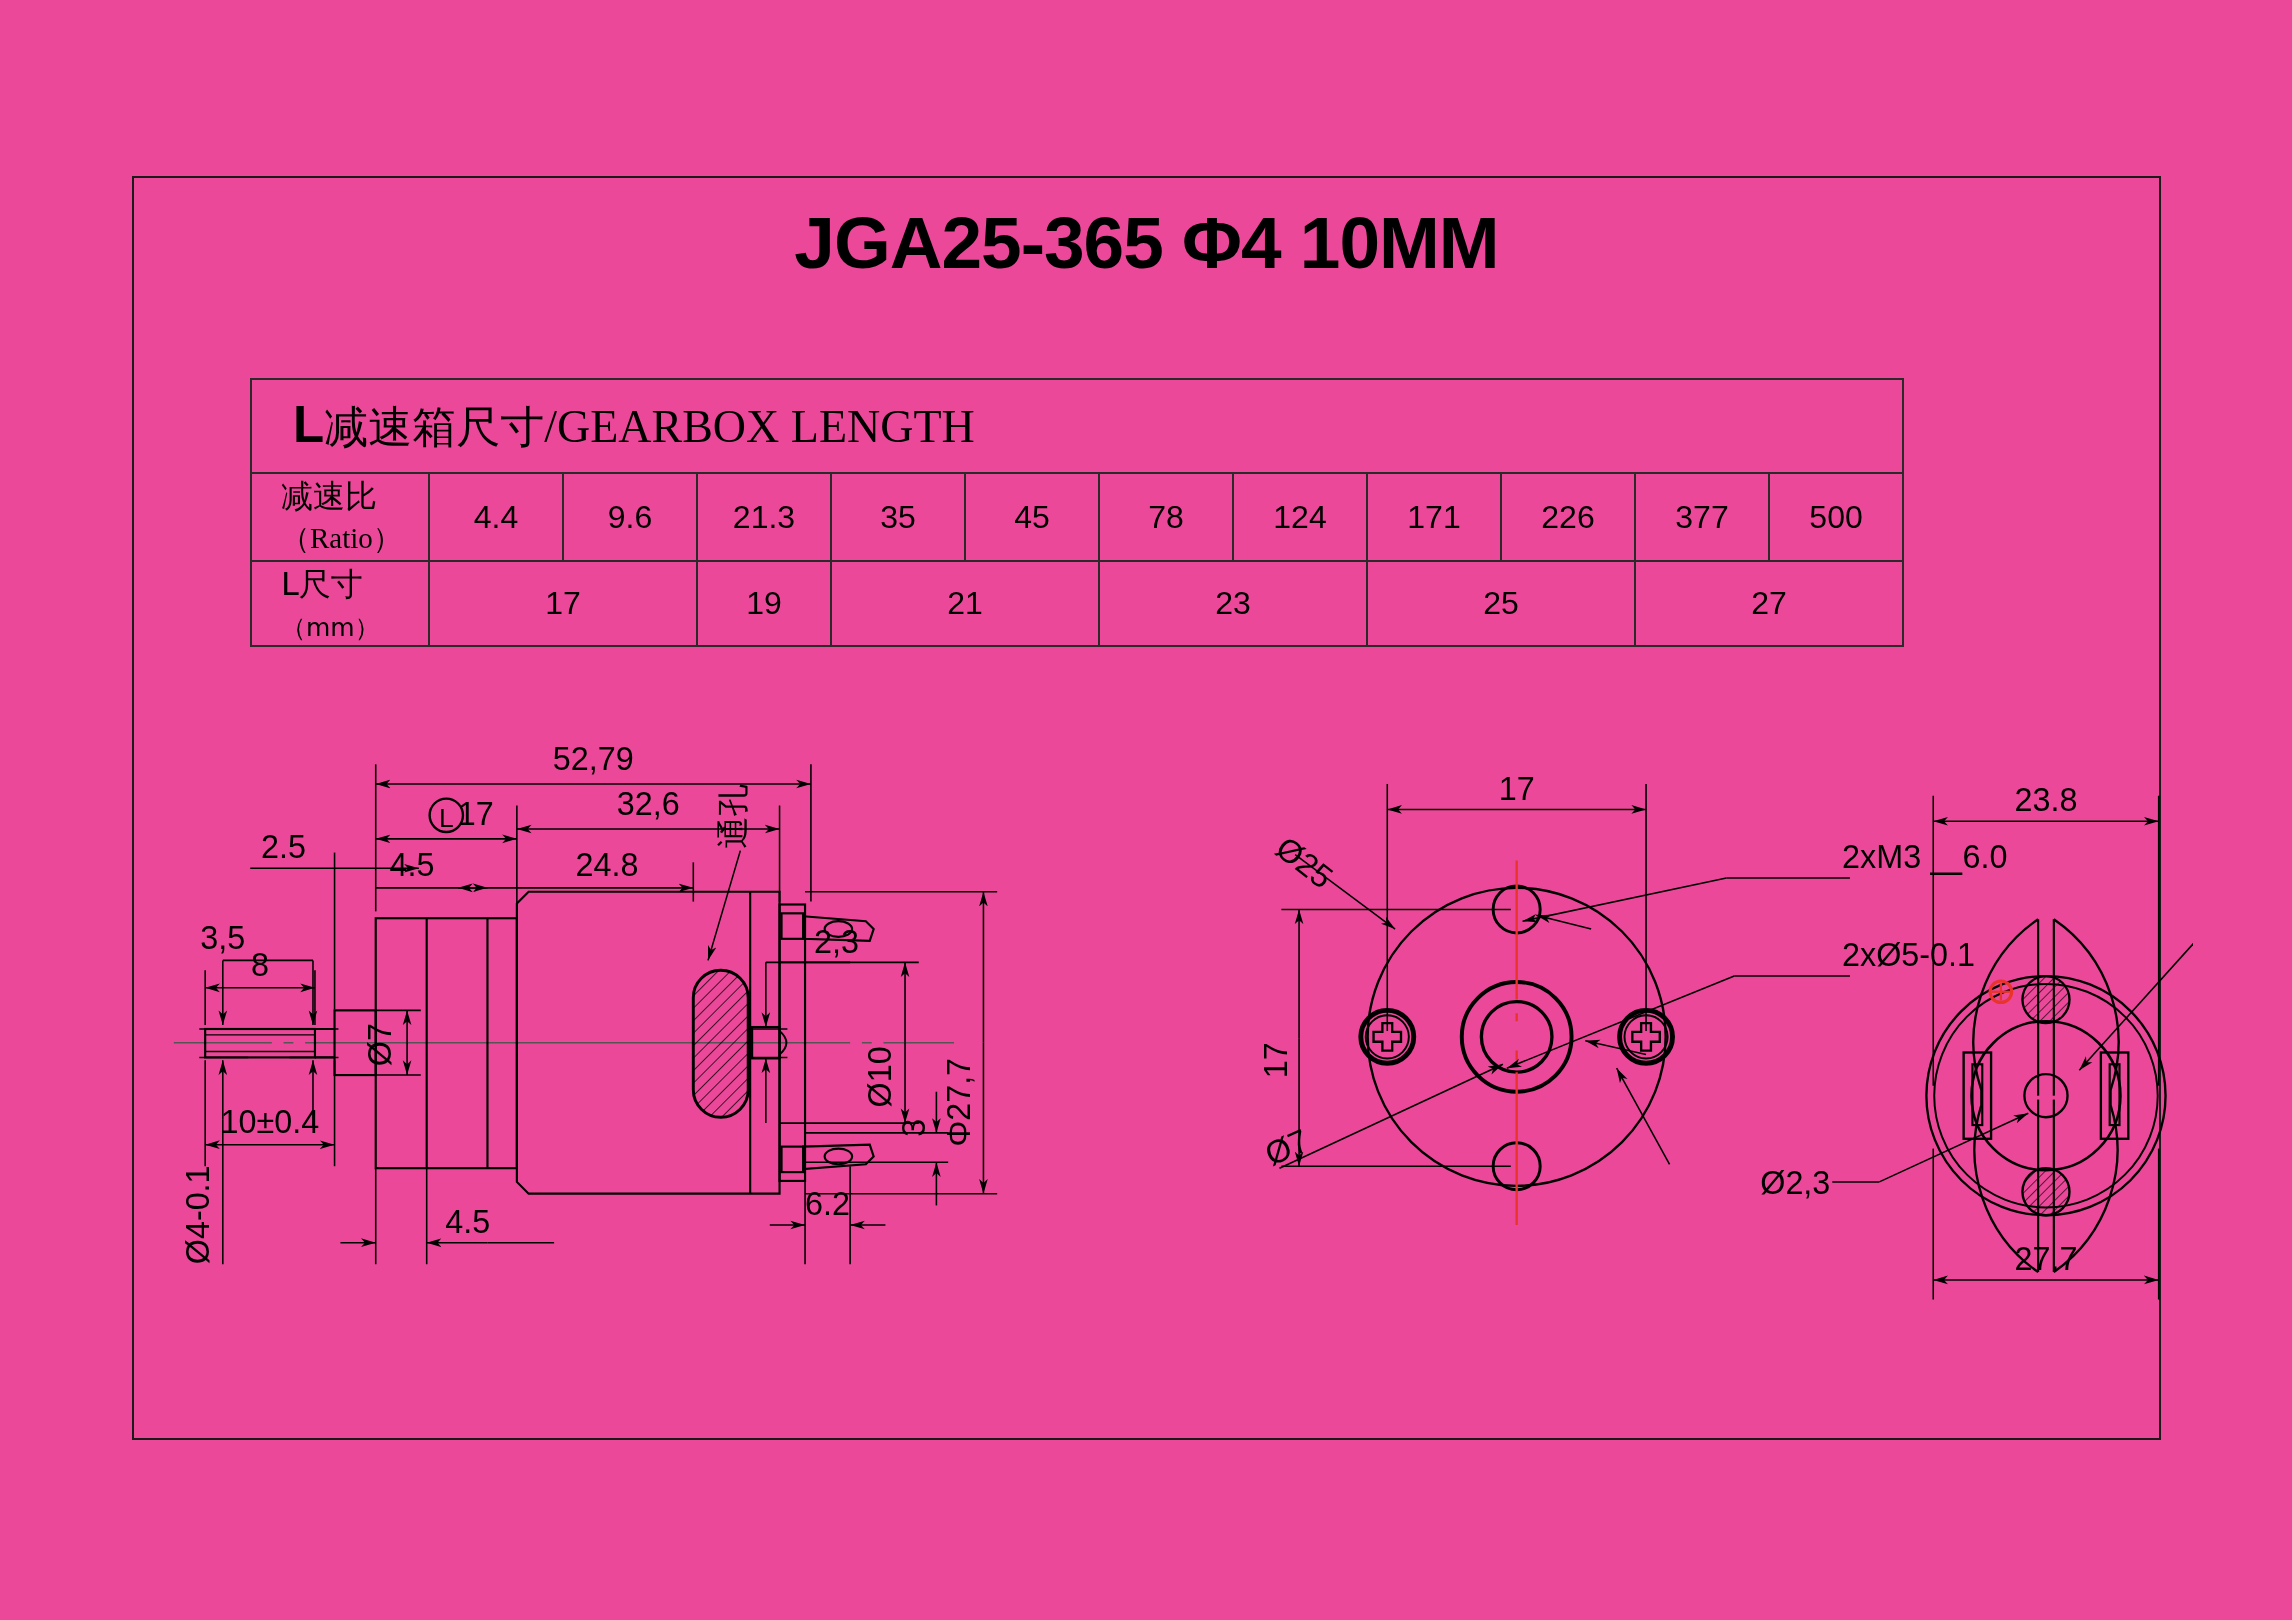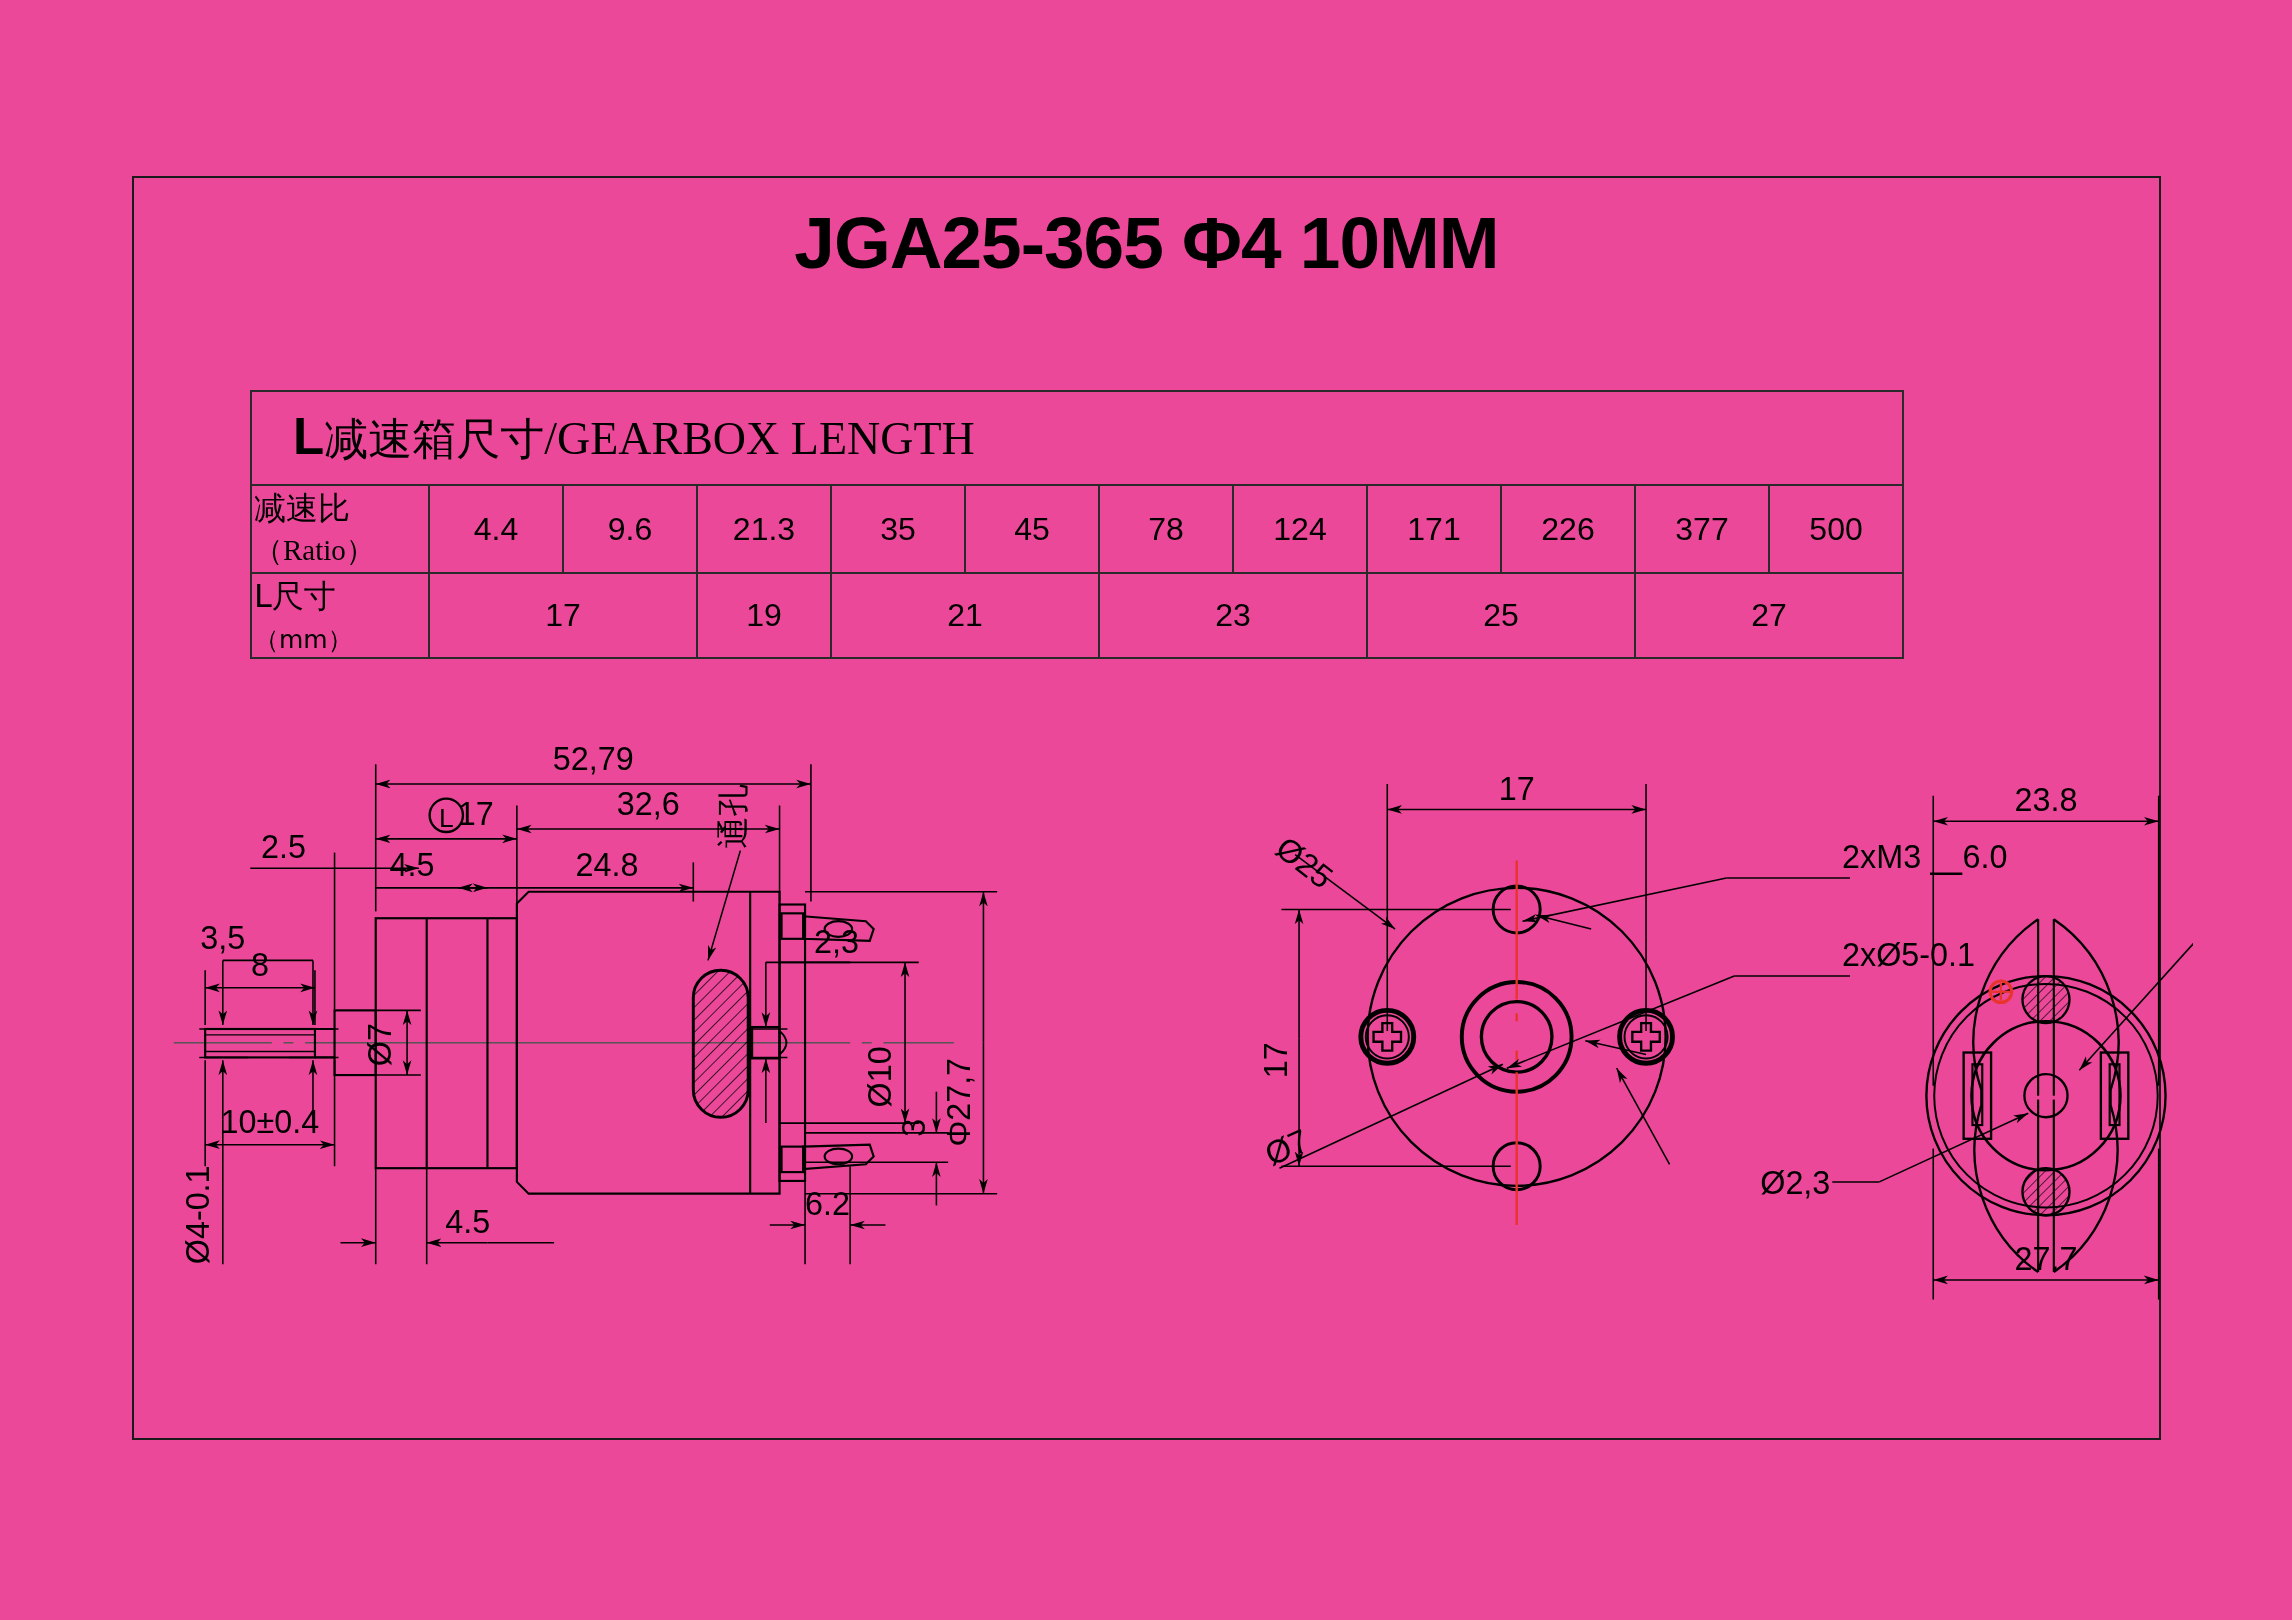--- a/index.html
+++ b/index.html
@@ -2,25 +2,25 @@
 <html><head>
 <meta charset="utf-8">
 <style>
   html,body{margin:0;padding:0;background:#fff;}
   body{width:2293px;height:1620px;font-family:"Liberation Sans",sans-serif;color:#000;}
   #page{position:relative;width:2293px;height:1620px;background:#ec4899;overflow:hidden;}
   #frame{position:absolute;left:132px;top:176px;width:2029px;height:1264px;border:2.9px solid #1a1a1a;box-sizing:border-box;}
   #title{position:absolute;left:132px;top:201px;width:2029px;text-align:center;
          font-size:73px;font-weight:600;letter-spacing:-1px;font-family:"Liberation Sans",sans-serif;}
   
-  #tbl{position:absolute;left:250px;top:390px;width:1405px;border-collapse:collapse;
+  #tbl{position:absolute;left:250px;top:378px;width:1405px;border-collapse:collapse;
        table-layout:fixed;}
   #tbl td{border:2px solid #2a2a2a;text-align:center;vertical-align:middle;
           font-size:32px;font-family:"Liberation Sans",sans-serif;}
-  #tbl td.head{font-size:32px;padding-left:2px;text-align:left;
+  #tbl td.head{font-size:32px;padding-left:29px;text-align:left;
           font-family:"Liberation Serif",serif;letter-spacing:0px;}
   #tbl tr.caption td{border:2px solid #2a2a2a;height:90px;text-align:left;padding-left:41px;
           font-size:46px;font-family:"Liberation Serif",serif;}
   #tbl tr.r1 td{height:65px;}
   #tbl tr.r2 td{height:71px;}
   .capL{font-family:"Liberation Sans",sans-serif;font-weight:700;font-size:51px;}
   .capCn{font-family:"DejaVu Sans",sans-serif;font-size:44px;}
   .cjk{font-family:"DejaVu Sans",sans-serif;}
   .mono-sm{font-family:"Liberation Serif",serif;font-size:29px;}
   

